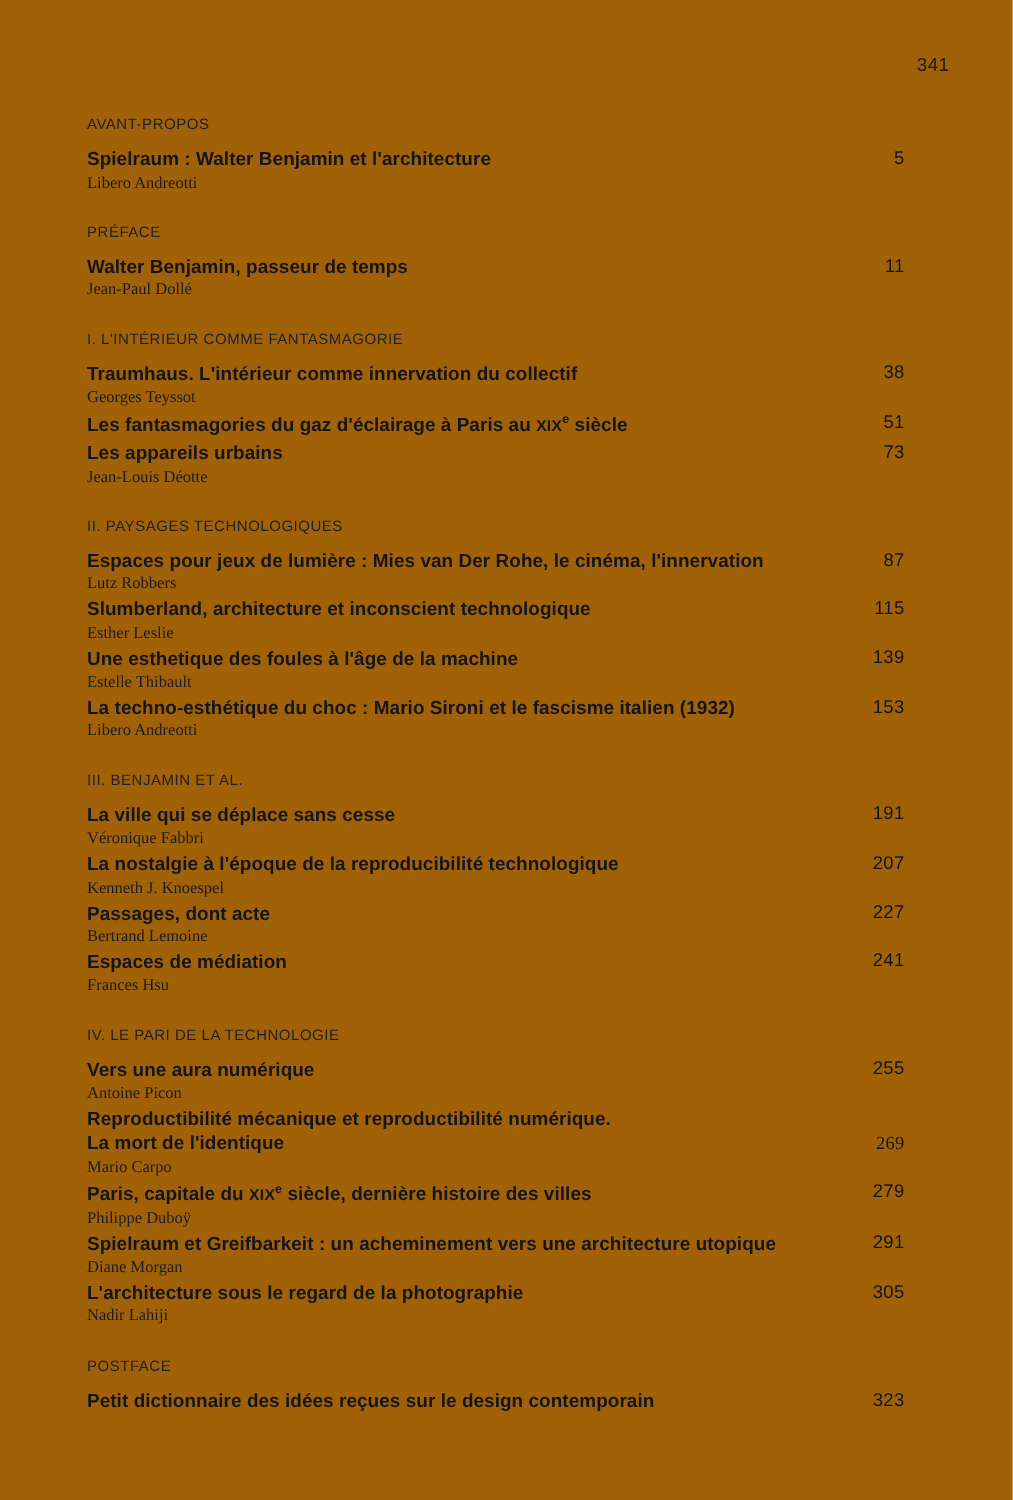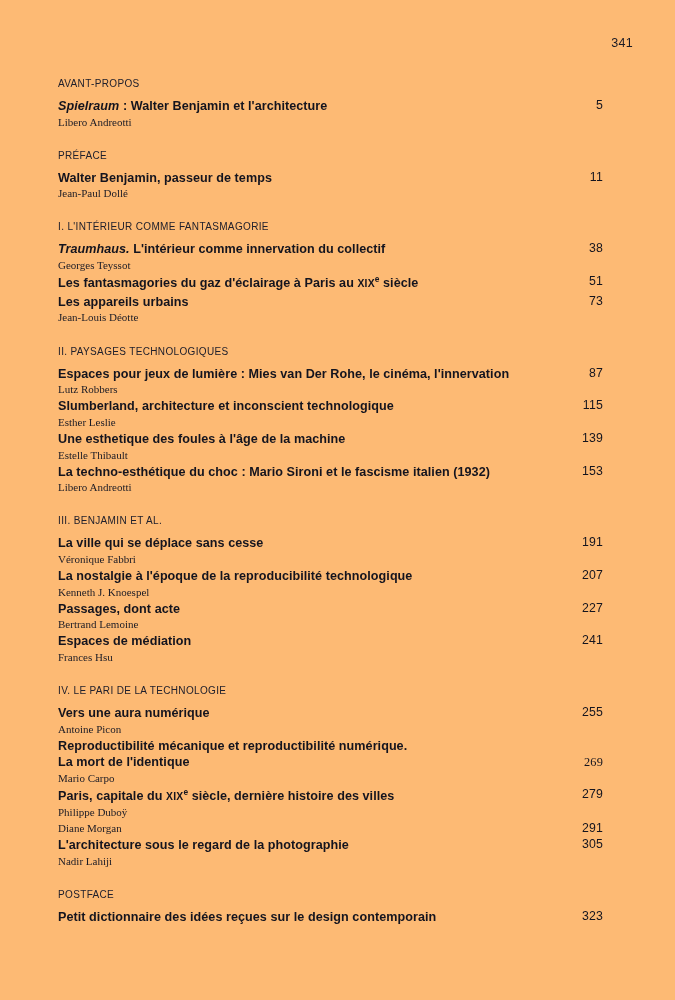--- a/index.html
+++ b/index.html
@@ -11,21 +11,21 @@
     width: 675px;
     height: 1000px;
     font-family: "Liberation Sans", sans-serif;
     color: #1b1b25;
     position: relative;
     overflow: hidden;
   }
   .page {
     position: absolute;
     inset: 0;
-    background: #fdba74;
+    background: #a16207;
   }
   .page-number {
     position: absolute;
     top: 36px;
     right: 42px;
     font-size: 12.5px;
     letter-spacing: 0.3px;
     color: #1b1b25;
   }
   .toc {
@@ -51,21 +51,20 @@
   }
   .entry:last-child { margin-bottom: 0; }
   .entry-title {
     font-size: 12.6px;
     font-weight: bold;
     line-height: 1.32;
     color: #14141e;
     letter-spacing: 0.05px;
   }
   .entry-title .it {
-    font-style: italic;
   }
   .entry-title .sc {
     font-size: 10.4px;
     letter-spacing: 0.2px;
   }
   .entry-title .sup {
     font-size: 8.4px;
     vertical-align: super;
     font-weight: bold;
   }
@@ -189,20 +188,21 @@
           <div class="entry-title">Reproductibilité mécanique et reproductibilité numérique.<br>La mort de l'identique</div>
           <div class="entry-author">Mario Carpo</div>
           <div class="entry-page">269</div>
         </div>
         <div class="entry">
           <div class="entry-title">Paris, capitale du <span class="sc">XIX</span><span class="sup">e</span> siècle, dernière histoire des villes</div>
           <div class="entry-author">Philippe Duboÿ</div>
           <div class="entry-page">279</div>
         </div>
         <div class="entry">
+          <div class="entry-title"><span class="it">Spielraum</span> et <span class="it">Greifbarkeit</span> : un acheminement vers une architecture utopique</div>
           <div class="entry-author">Diane Morgan</div>
           <div class="entry-page">291</div>
         </div>
         <div class="entry">
           <div class="entry-title">L'architecture sous le regard de la photographie</div>
           <div class="entry-author">Nadir Lahiji</div>
           <div class="entry-page">305</div>
         </div>
       </div>
       <div class="section">

